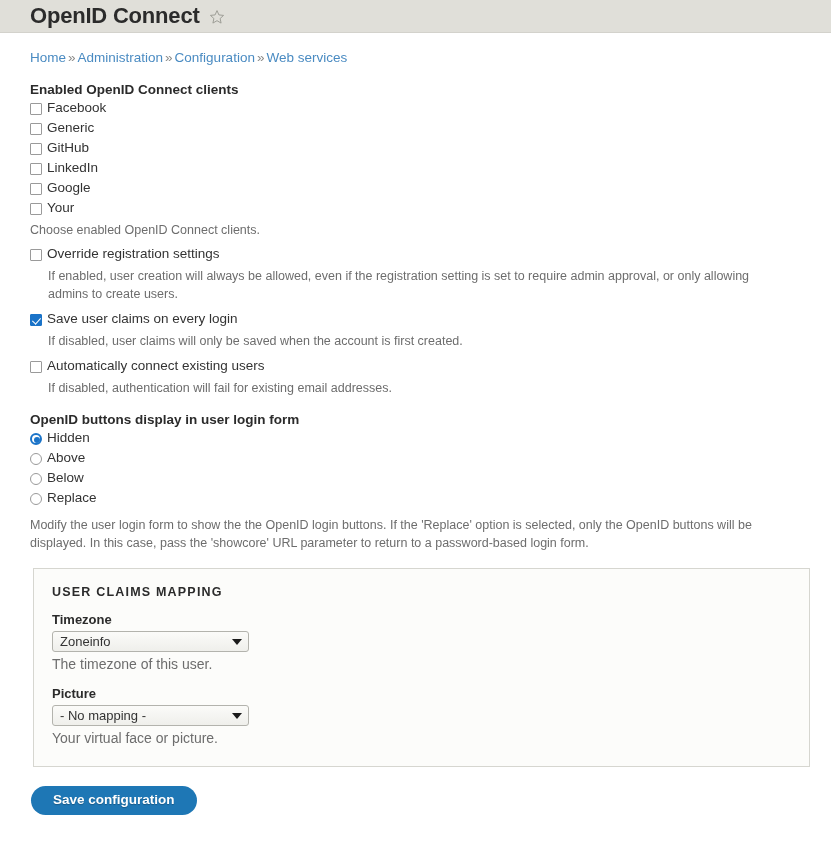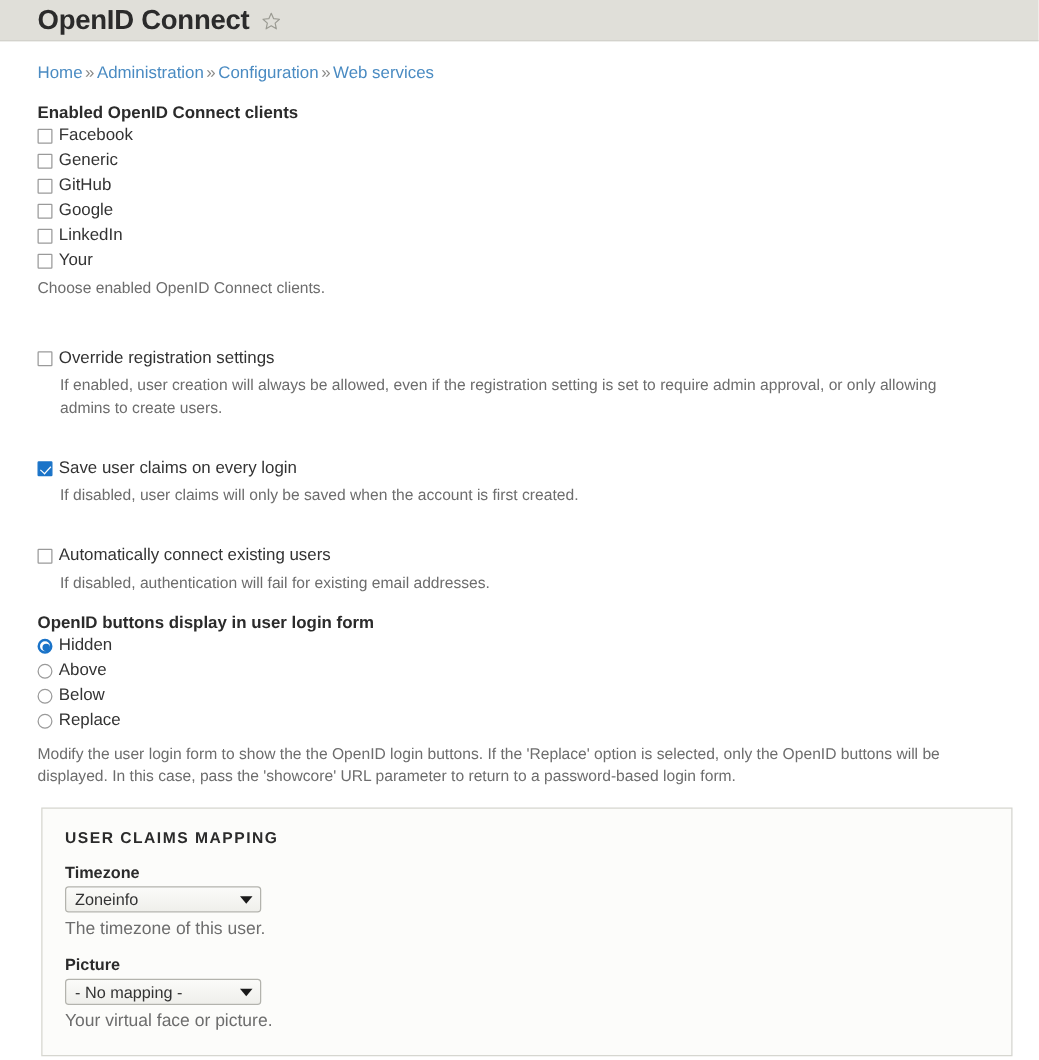--- a/index.html
+++ b/index.html
@@ -133,21 +133,21 @@
     line-height: 18px;
     margin: 1px 0 0 0;
   }
   .desc.indent {
     margin-left: 18px;
     padding-right: 30px;
   }
 
   .block-gap { height: 8px; }
 
-  .opt-block { margin-bottom: 9px; margin-top: 32px; }
+  .opt-block { margin-bottom: 9px; }
 
   .para {
     font-size: 12.5px;
     color: #6d6d6d;
     line-height: 18px;
     margin: 9px 0 0 0;
     padding-right: 25px;
   }
 
   
@@ -168,21 +168,21 @@
   .field-label {
     font-size: 13px;
     font-weight: bold;
     color: #2b2b2b;
     margin: 0 0 4px 0;
   }
   .field-block { margin-bottom: 14px; }
   .field-block:last-child { margin-bottom: 0; }
 
   .select {
-    width: 157px;
+    width: 197px;
     height: 21px;
     border: 1px solid #b3b3ad;
     border-radius: 3px;
     background: linear-gradient(to bottom, #fbfbf9 0%, #efefeb 100%);
     display: flex;
     align-items: center;
     padding: 0 6px 0 7px;
     font-size: 13px;
     color: #333333;
     justify-content: space-between;
@@ -247,25 +247,25 @@
   <div class="opt-row">
     <span class="cb"></span>
     <span class="opt-label">Generic</span>
   </div>
   <div class="opt-row">
     <span class="cb"></span>
     <span class="opt-label">GitHub</span>
   </div>
   <div class="opt-row">
     <span class="cb"></span>
+    <span class="opt-label">LinkedIn</span>
+  </div>
+  <div class="opt-row">
+    <span class="cb"></span>
     <span class="opt-label">Google</span>
-  </div>
-  <div class="opt-row">
-    <span class="cb"></span>
-    <span class="opt-label">LinkedIn</span>
   </div>
   <div class="opt-row">
     <span class="cb"></span>
     <span class="opt-label">Your</span>
   </div>
 
   <div class="desc">Choose enabled OpenID Connect clients.</div>
 
   <div class="block-gap"></div>
 

